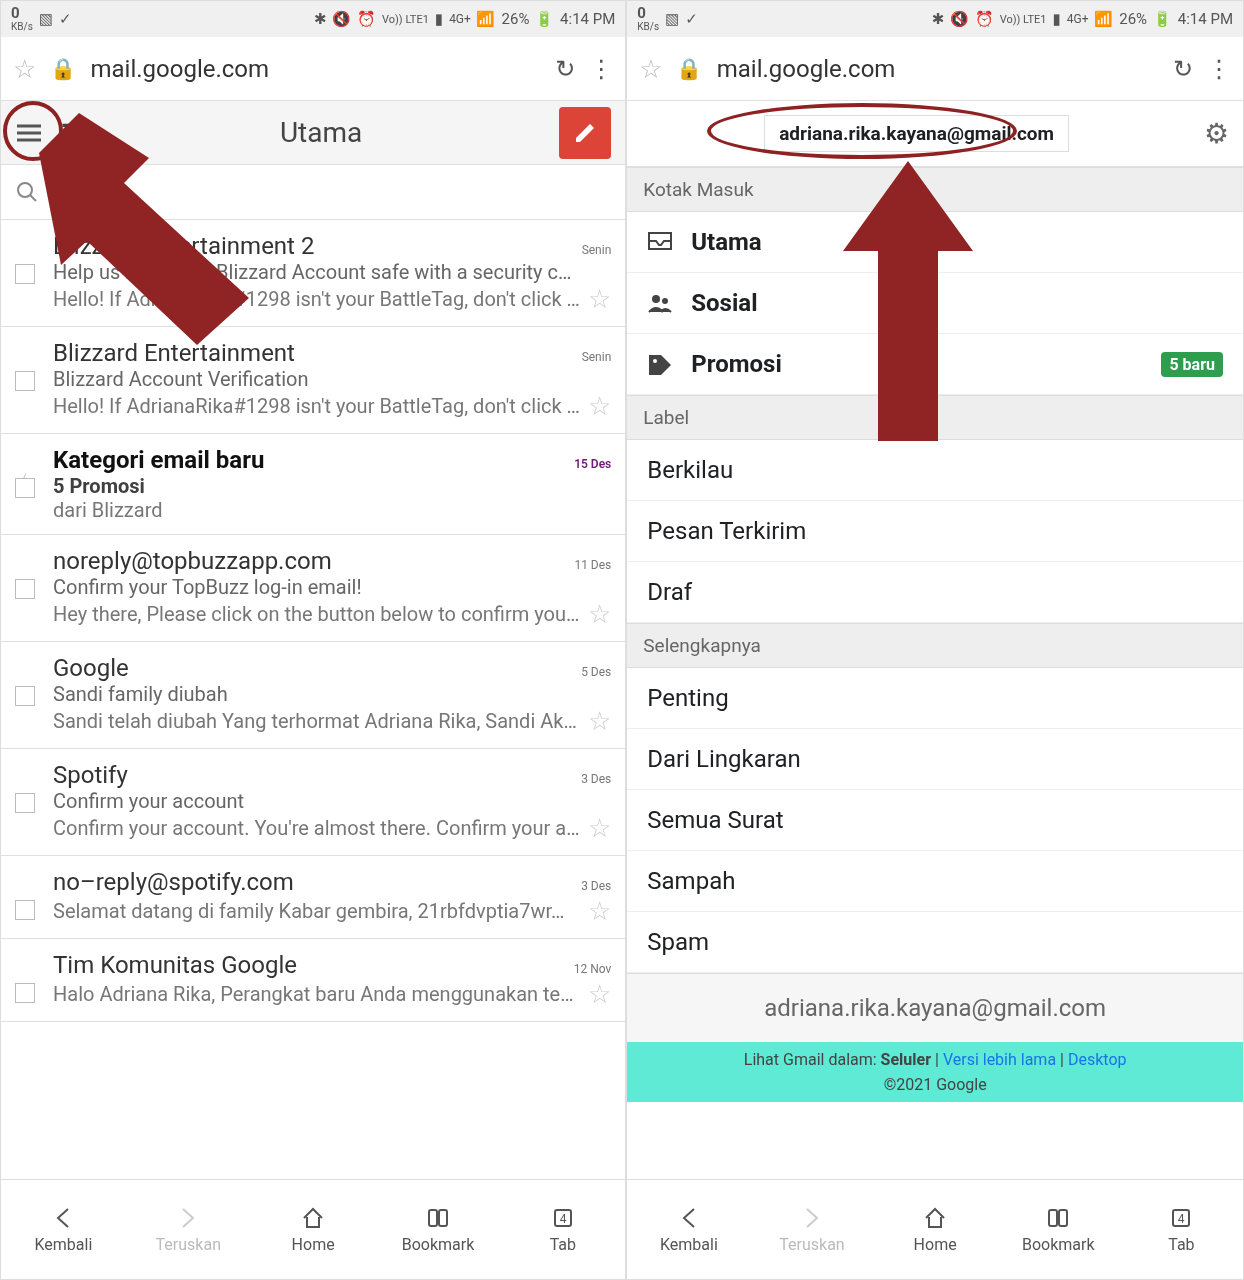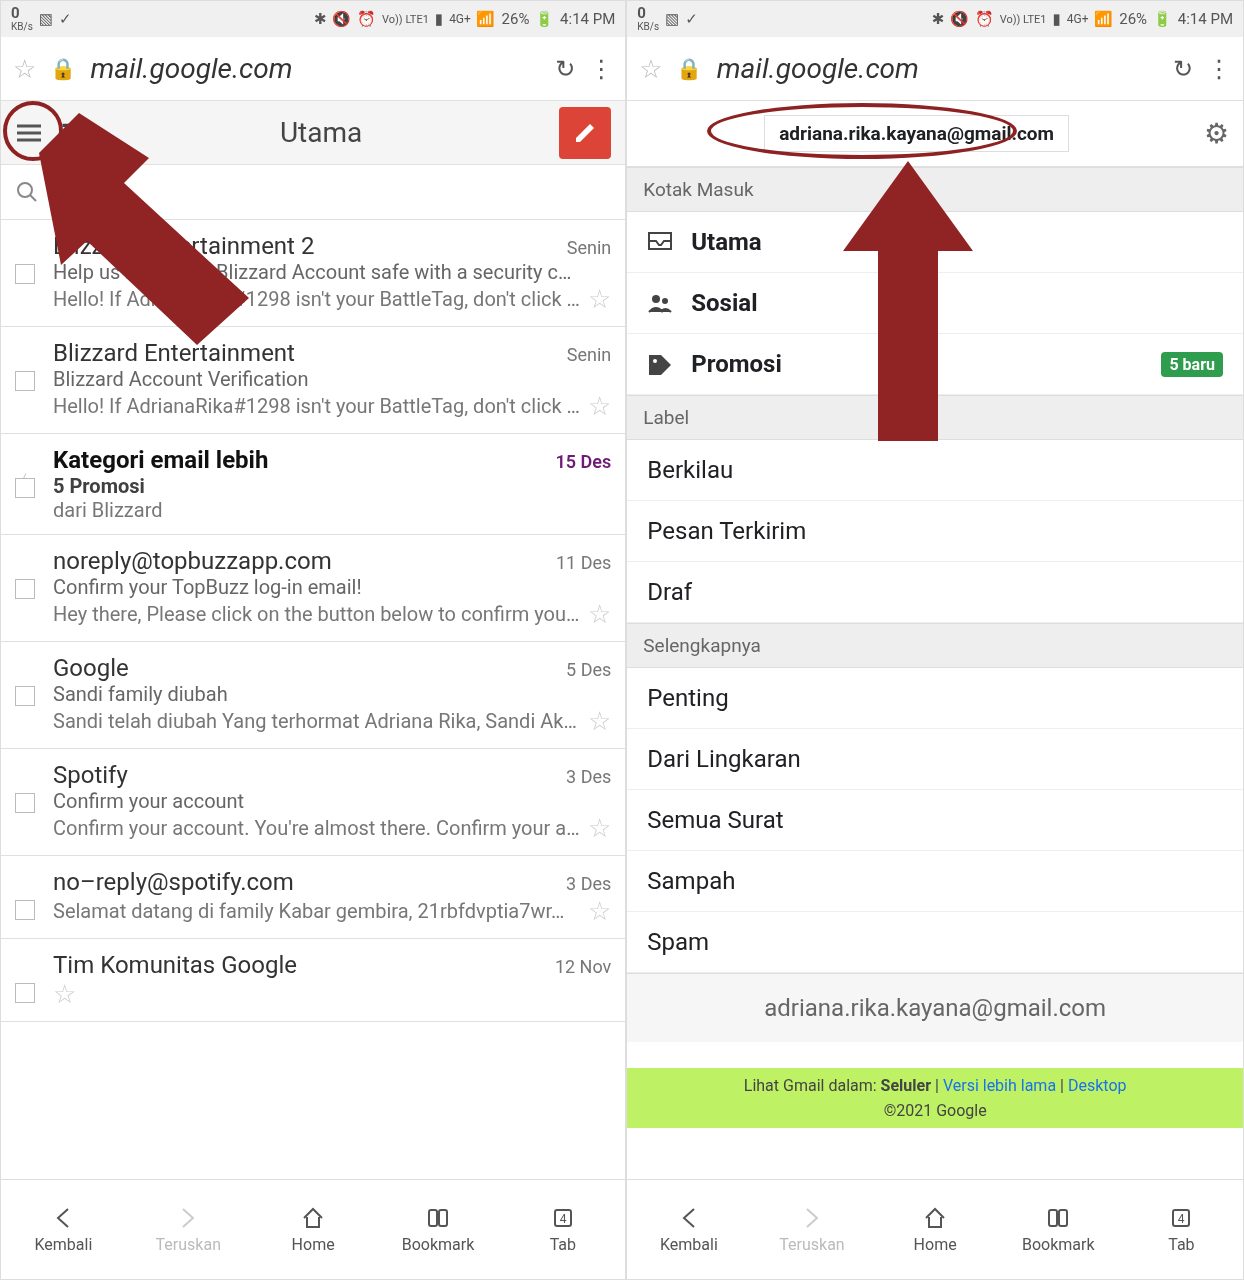--- a/index.html
+++ b/index.html
@@ -1,51 +1,51 @@
 <!DOCTYPE html>
 <html><head>
 <meta charset="utf-8">
 <style>
 * { box-sizing: border-box; margin: 0; padding: 0; }
 body { font-family: -apple-system, Roboto, Arial, sans-serif; background: #fff; width: 1244px; height: 1280px; display: grid; grid-template-columns: 1fr 1fr; font-size: 21px; color: #202124; }
 .panel { border: 1px solid #ddd; display: flex; flex-direction: column; position: relative; background: #fff; }
 .status-bar { height: 36px; background: #f0f0f0; display: flex; justify-content: space-between; align-items: center; padding: 0 10px; font-size: 15px; color: #555; }
 .status-left, .status-right { display: flex; gap: 6px; align-items: center; }
 .addr-bar { height: 64px; display: flex; align-items: center; padding: 0 12px; gap: 14px; border-bottom: 1px solid #e0e0e0; }
-.addr-text { flex: 1; font-size: 28px; color: #333; font-style: italic; }
+.addr-text { flex: 1; font-size: 24px; color: #333; }
 .app-bar { height: 64px; display: flex; align-items: center; padding: 0 14px; gap: 18px; border-bottom: 1px solid #e0e0e0; background: #f5f5f5; }
 .app-title { flex: 1; text-align: center; font-size: 28px; color: #444; }
 .compose-btn { width: 52px; height: 52px; background: #db4437; border-radius: 4px; display: flex; align-items: center; justify-content: center; }
 .search-row { display: flex; align-items: center; gap: 12px; padding: 12px 14px; border-bottom: 1px solid #e0e0e0; }
 .search-text { font-size: 26px; color: #777; }
 .email-item { padding: 12px 14px 12px 52px; border-bottom: 1px solid #e0e0e0; position: relative; }
 .email-check { position: absolute; left: 14px; top: 44px; width: 20px; height: 20px; border: 1.5px solid #bbb; background: #fff; }
 .email-row1 { display: flex; justify-content: space-between; align-items: baseline; }
 .email-sender { font-size: 24px; color: #333; white-space: nowrap; overflow: hidden; text-overflow: ellipsis; max-width: 400px; }
 .email-sender.unread { font-weight: 700; color: #111; }
-.email-date { font-size: 18px; color: #777; }
+.email-date { font-size: 12px; color: #777; }
 .email-date.blue { color: #701a75; font-weight: 600; }
 .email-sub { font-size: 20px; color: #666; white-space: nowrap; overflow: hidden; text-overflow: ellipsis; }
 .email-sub.bold { font-weight: 700; color: #404040; }
 .email-prev { display: flex; justify-content: space-between; align-items: center; gap: 8px; }
 .email-prev-text { font-size: 20px; color: #777; white-space: nowrap; overflow: hidden; text-overflow: ellipsis; flex: 1; }
 .star { font-size: 26px; color: #ccc; }
 .chev-left { position: absolute; left: 6px; top: 50%; transform: translateY(-50%); color: #bbb; font-size: 22px; }
 .bottom-nav { margin-top: auto; height: 100px; border-top: 1px solid #ddd; display: grid; grid-template-columns: repeat(5,1fr); }
 .nav-item { display: flex; flex-direction: column; align-items: center; justify-content: center; gap: 4px; font-size: 16px; color: #555; }
 .nav-item.disabled { color: #bbb; }
 .section-hdr { background: #eee; padding: 10px 16px; font-size: 19px; color: #666; border-top: 1px solid #ddd; border-bottom: 1px solid #ddd; }
 .side-item { padding: 16px 20px; font-size: 24px; border-bottom: 1px solid #eee; display: flex; align-items: center; gap: 18px; }
 .side-item.bold { font-weight: 700; }
 .badge { margin-left: auto; background: #2e9d4e; color: #fff; font-size: 16px; font-weight: 700; padding: 3px 8px; border-radius: 4px; text-align: right; }
 .acct-row { display: flex; align-items: center; padding: 14px; gap: 12px; border-bottom: 1px solid #e0e0e0; background: #fff; }
 .acct-email-box { flex: 1; display:flex; justify-content:center; }
 .acct-email-pill { border:1px solid #ddd; padding:6px 14px; font-weight:700; font-size:19px; }
 .footer-email { text-align:center; padding:20px; font-size:24px; color:#666; background:#f6f6f6; border-top:1px solid #ddd; }
-.footer-links { text-align:center; font-size:16px; color:#444; padding:8px; background:#bef264;margin-top:26px; }
+.footer-links { text-align:center; font-size:16px; color:#444; padding:8px; background:#5eead4; }
 .footer-links a { color:#1a73e8; text-decoration:none; }
 .red-circle { position:absolute; border:4px solid #8e2222; border-radius:50%; pointer-events:none; }
 svg { display:block; }
 </style>
 </head>
 <body>
 
 <div class="panel">
   <div class="status-bar">
     <div class="status-left">
@@ -120,21 +120,21 @@
         <div class="email-sub">Blizzard Account Verification</div>
         <div class="email-prev">
           <div class="email-prev-text">Hello! If AdrianaRika#1298 isn't your BattleTag, don't click …</div>
           <span class="star">☆</span>
         </div>
       </div>
       <div class="email-item">
         <span class="chev-left">〈</span>
         <div class="email-check"></div>
         <div class="email-row1">
-          <div class="email-sender unread">Kategori email lebih</div>
+          <div class="email-sender unread">Kategori email baru</div>
           <div class="email-date blue">15 Des</div>
         </div>
         <div class="email-sub bold">5 Promosi</div>
         <div class="email-prev">
           <div class="email-prev-text">dari Blizzard</div>
         </div>
       </div>
       <div class="email-item">
         <div class="email-check"></div>
         <div class="email-row1">
@@ -182,20 +182,21 @@
           <span class="star">☆</span>
         </div>
       </div>
       <div class="email-item">
         <div class="email-check"></div>
         <div class="email-row1">
           <div class="email-sender">Tim Komunitas Google</div>
           <div class="email-date">12 Nov</div>
         </div>
         <div class="email-prev">
+          <div class="email-prev-text">Halo Adriana Rika, Perangkat baru Anda menggunakan te…</div>
           <span class="star">☆</span>
         </div>
       </div>
     </div>
   <div class="bottom-nav">
     <div class="nav-item">
         <svg width="26" height="26">
           <path d="M18 4 L8 13 L18 22" stroke="#555" stroke-width="2" fill="none"></path>
         </svg>
         <span>Kembali</span>

